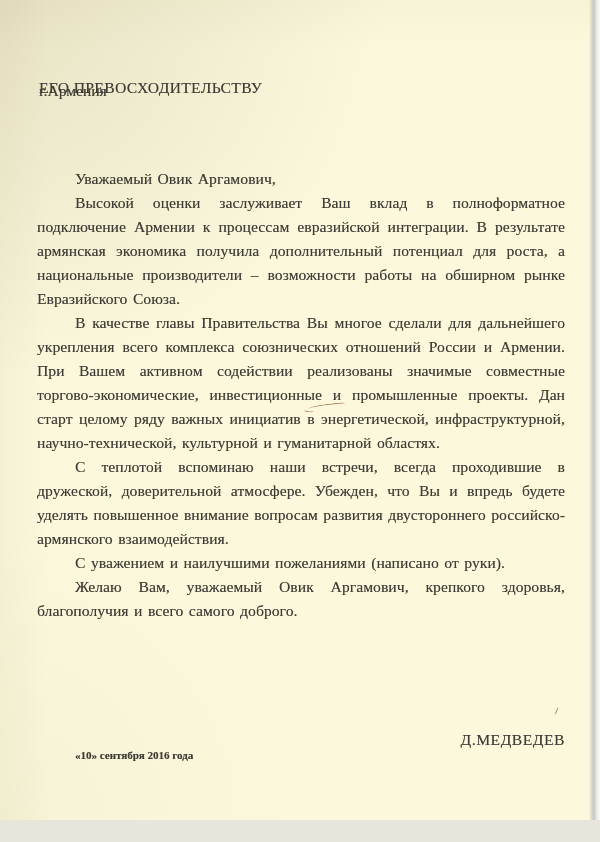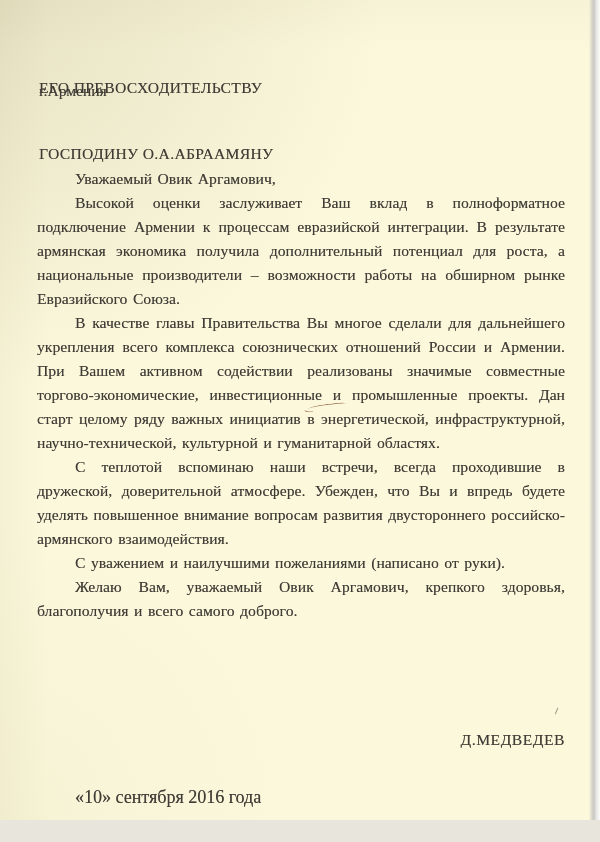--- a/index.html
+++ b/index.html
@@ -74,24 +74,25 @@
     position: absolute;
     top: 731px;
     right: 35px;
     font-size: 15.5px;
     letter-spacing: 0.6px;
     text-shadow: 0.2px 0.2px 0.4px rgba(70,60,45,0.55);
     margin-left: 37px;
   }
   .date-line {
     position: absolute;
-    top: 787px;
+    top: 749px;
     left: 75px;
-    font-size: 18px;
+    font-size: 11px;
     text-shadow: 0.2px 0.2px 0.4px rgba(70,60,45,0.55);
+    font-weight: bold;
   }
   
   .pen-mark {
     position: absolute;
     top: 404px;
     left: 308px;
     width: 38px;
     height: 4px;
     border-top: 1.6px solid rgba(146,92,52,0.85);
     border-radius: 60% 40% 50% 50%;
@@ -120,21 +121,20 @@
     transform: rotate(22deg);
   }
 </style>
 </head>
 <body>
 
 <div class="page">
 
   <div class="addressee">
     <div>ЕГО ПРЕВОСХОДИТЕЛЬСТВУ</div>
-    <div>ГОСПОДИНУ О.А.АБРААМЯНУ</div>
   </div>
 
   <div class="city">г.Армения</div>
 
   <div class="letter-body">
     <p class="salutation">Уважаемый Овик Аргамович,</p>
     <p>Высокой оценки заслуживает Ваш вклад в полноформатное подключение Армении к процессам евразийской интеграции. В результате армянская экономика получила дополнительный потенциал для роста, а национальные производители – возможности работы на обширном рынке Евразийского Союза.</p>
     <p>В качестве главы Правительства Вы многое сделали для дальнейшего укрепления всего комплекса союзнических отношений России и Армении. При Вашем активном содействии реализованы значимые совместные торгово-экономические, инвестиционные и промышленные проекты. Дан старт целому ряду важных инициатив в энергетической, инфраструктурной, научно-технической, культурной и гуманитарной областях.</p>
     <p>С теплотой вспоминаю наши встречи, всегда проходившие в дружеской, доверительной атмосфере. Убежден, что Вы и впредь будете уделять повышенное внимание вопросам развития двустороннего российско-армянского взаимодействия.</p>
     <p>С уважением и наилучшими пожеланиями (написано от руки).</p>

